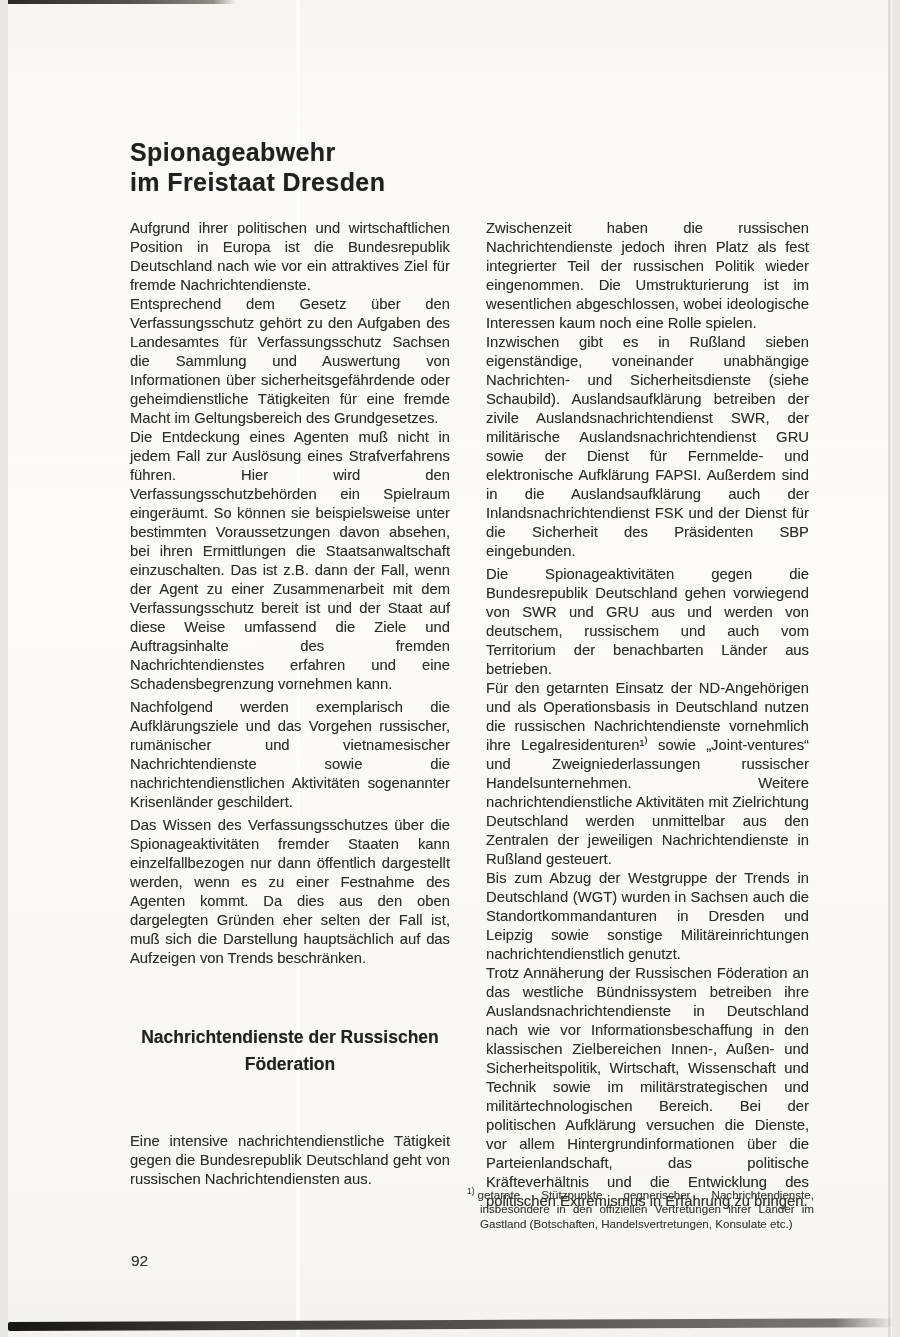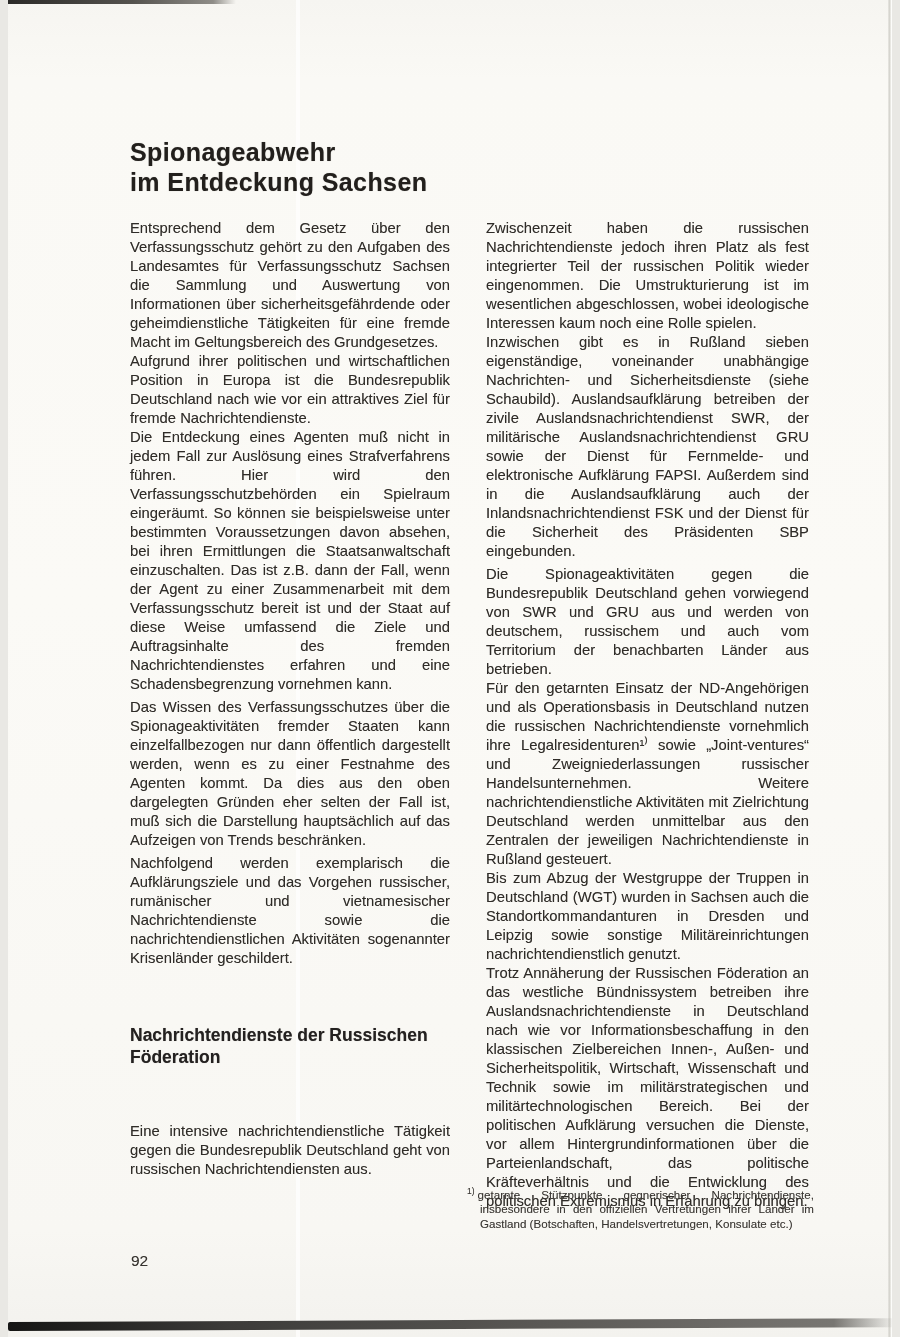--- a/index.html
+++ b/index.html
@@ -64,23 +64,23 @@
     -webkit-hyphens: auto;
     text-shadow: 0 0 0.6px rgba(47,44,40,0.35);
   }
   .col-left  { left: 122px; width: 320px; }
   .col-right { left: 478px; width: 323px; }
   .col p { margin: 0; }
   .col p.gap-before { margin-top: 4px; }
   .section-heading {
     margin: 56px 0 54px;
     font-size: 17.5px;
-    line-height: 22px;
+    line-height: 27px;
     font-weight: 700;
-    text-align: left;
+    text-align: center;
     color: #242120;
     text-shadow: 0 0 0.7px rgba(36,33,32,0.4);
   }
   
   .footnote {
     position: absolute; left: 459px; top: 1184px;
     width: 334px;
     font-size: 11.6px;
     line-height: 14.6px;
     text-align: justify;
@@ -105,39 +105,39 @@
 <body>
 
 <div class="page">
 
   <div class="edge-top"></div>
   <div class="crease"></div>
   <div class="edge-right-light"></div>
   <div class="edge-right"></div>
   <div class="edge-bottom"></div>
 
-  <h1 class="title"><span>Spionageabwehr</span><br><span>im Entdeckung Sachsen</span></h1>
+  <h1 class="title"><span>Spionageabwehr</span><br><span>im Freistaat Dresden</span></h1>
 
   <div class="col col-left">
+    <p>Aufgrund ihrer politischen und wirtschaftlichen Position in Europa ist die Bundesrepublik Deutschland nach wie vor ein attraktives Ziel für fremde Nachrichtendienste.</p>
     <p>Entsprechend dem Gesetz über den Verfassungsschutz gehört zu den Aufgaben des Landesamtes für Verfassungsschutz Sachsen die Sammlung und Auswertung von Informationen über sicherheitsgefährdende oder geheimdienstliche Tätigkeiten für eine fremde Macht im Geltungsbereich des Grundgesetzes.</p>
-    <p>Aufgrund ihrer politischen und wirtschaftlichen Position in Europa ist die Bundesrepublik Deutschland nach wie vor ein attraktives Ziel für fremde Nachrichtendienste.</p>
     <p>Die Entdeckung eines Agenten muß nicht in jedem Fall zur Auslösung eines Strafverfahrens führen. Hier wird den Verfassungsschutzbehörden ein Spielraum eingeräumt. So können sie beispielsweise unter bestimmten Voraussetzungen davon absehen, bei ihren Ermittlungen die Staatsanwaltschaft einzuschalten. Das ist z.B. dann der Fall, wenn der Agent zu einer Zusammenarbeit mit dem Verfassungsschutz bereit ist und der Staat auf diese Weise umfassend die Ziele und Auftragsinhalte des fremden Nachrichtendienstes erfahren und eine Schadensbegrenzung vornehmen kann.</p>
+    <p class="gap-before">Nachfolgend werden exemplarisch die Aufklärungsziele und das Vorgehen russischer, rumänischer und vietnamesischer Nachrichtendienste sowie die nachrichtendienstlichen Aktivitäten sogenannter Krisenländer geschildert.</p>
     <p class="gap-before">Das Wissen des Verfassungsschutzes über die Spionageaktivitäten fremder Staaten kann einzelfallbezogen nur dann öffentlich dargestellt werden, wenn es zu einer Festnahme des Agenten kommt. Da dies aus den oben dargelegten Gründen eher selten der Fall ist, muß sich die Darstellung hauptsächlich auf das Aufzeigen von Trends beschränken.</p>
-    <p class="gap-before">Nachfolgend werden exemplarisch die Aufklärungsziele und das Vorgehen russischer, rumänischer und vietnamesischer Nachrichtendienste sowie die nachrichtendienstlichen Aktivitäten sogenannter Krisenländer geschildert.</p>
     <h2 class="section-heading">Nachrichtendienste der Russischen Föderation</h2>
     <p>Eine intensive nachrichtendienstliche Tätigkeit gegen die Bundesrepublik Deutschland geht von russischen Nachrichtendiensten aus.</p>
 
   </div>
 
   <div class="col col-right">
     <p>Zwischenzeit haben die russischen Nachrichtendienste jedoch ihren Platz als fest integrierter Teil der russischen Politik wieder eingenommen. Die Umstrukturierung ist im wesentlichen abgeschlossen, wobei ideologische Interessen kaum noch eine Rolle spielen.</p>
     <p>Inzwischen gibt es in Rußland sieben eigenständige, voneinander unabhängige Nachrichten- und Sicherheitsdienste (siehe Schaubild). Auslandsaufklärung betreiben der zivile Auslandsnachrichtendienst SWR, der militärische Auslandsnachrichtendienst GRU sowie der Dienst für Fernmelde- und elektronische Aufklärung FAPSI. Außerdem sind in die Auslandsaufklärung auch der Inlandsnachrichtendienst FSK und der Dienst für die Sicherheit des Präsidenten SBP eingebunden.</p>
     <p class="gap-before">Die Spionageaktivitäten gegen die Bundesrepublik Deutschland gehen vorwiegend von SWR und GRU aus und werden von deutschem, russischem und auch vom Territorium der benachbarten Länder aus betrieben.</p>
     <p>Für den getarnten Einsatz der ND-Angehörigen und als Operationsbasis in Deutschland nutzen die russischen Nachrichtendienste vornehmlich ihre Legalresidenturen¹⁾ sowie „Joint-ventures“ und Zweigniederlassungen russischer Handelsunternehmen. Weitere nachrichtendienstliche Aktivitäten mit Zielrichtung Deutschland werden unmittelbar aus den Zentralen der jeweiligen Nachrichtendienste in Rußland gesteuert.</p>
-    <p>Bis zum Abzug der Westgruppe der Truppen in Deutschland (WGT) wurden in Sachsen auch die Standortkommandanturen in Dresden und Leipzig sowie sonstige Militäreinrichtungen nachrichtendienstlich genutzt.</p>
+    <p>Bis zum Abzug der Westgruppe der Trends in Deutschland (WGT) wurden in Sachsen auch die Standortkommandanturen in Dresden und Leipzig sowie sonstige Militäreinrichtungen nachrichtendienstlich genutzt.</p>
     <p>Trotz Annäherung der Russischen Föderation an das westliche Bündnissystem betreiben ihre Auslandsnachrichtendienste in Deutschland nach wie vor Informationsbeschaffung in den klassischen Zielbereichen Innen-, Außen- und Sicherheitspolitik, Wirtschaft, Wissenschaft und Technik sowie im militärstrategischen und militärtechnologischen Bereich. Bei der politischen Aufklärung versuchen die Dienste, vor allem Hintergrundinformationen über die Parteienlandschaft, das politische Kräfteverhältnis und die Entwicklung des politischen Extremismus in Erfahrung zu bringen.</p>
   </div>
 
   <div class="footnote"><sup class="fn-marker">1)</sup><span class="fn-text">getarnte Stützpunkte gegnerischer Nachrichtendienste, insbesondere in den offiziellen Vertretungen ihrer Länder im Gastland (Botschaften, Handelsvertretungen, Konsulate etc.)</span></div>
 
   <div class="page-number">92</div>
 
 </div>
 
 </body></html>

